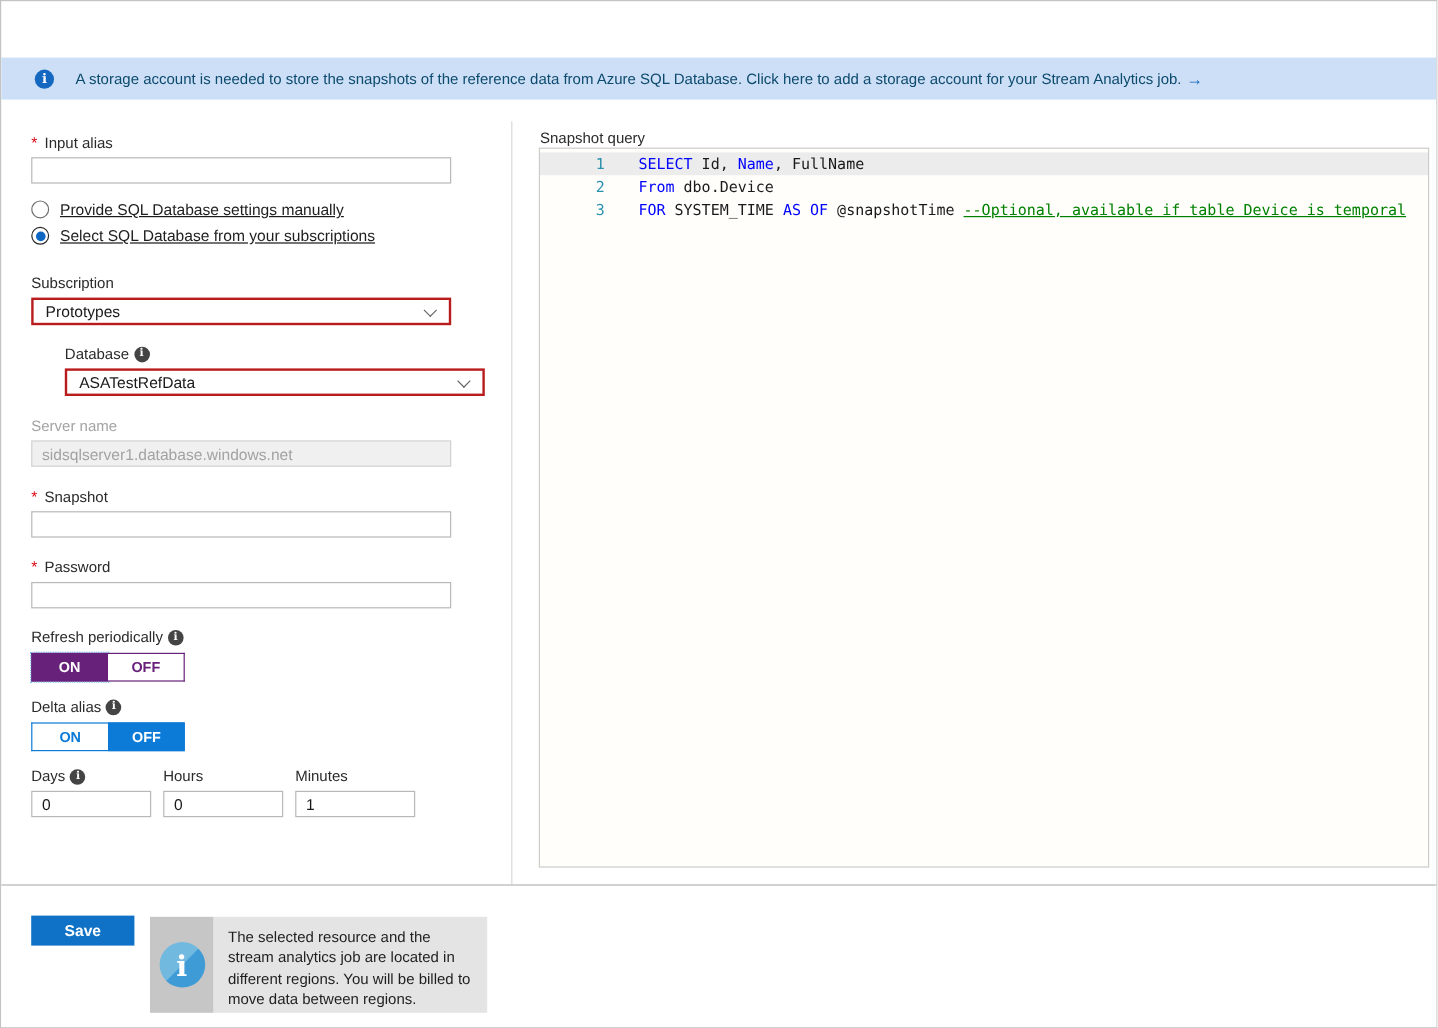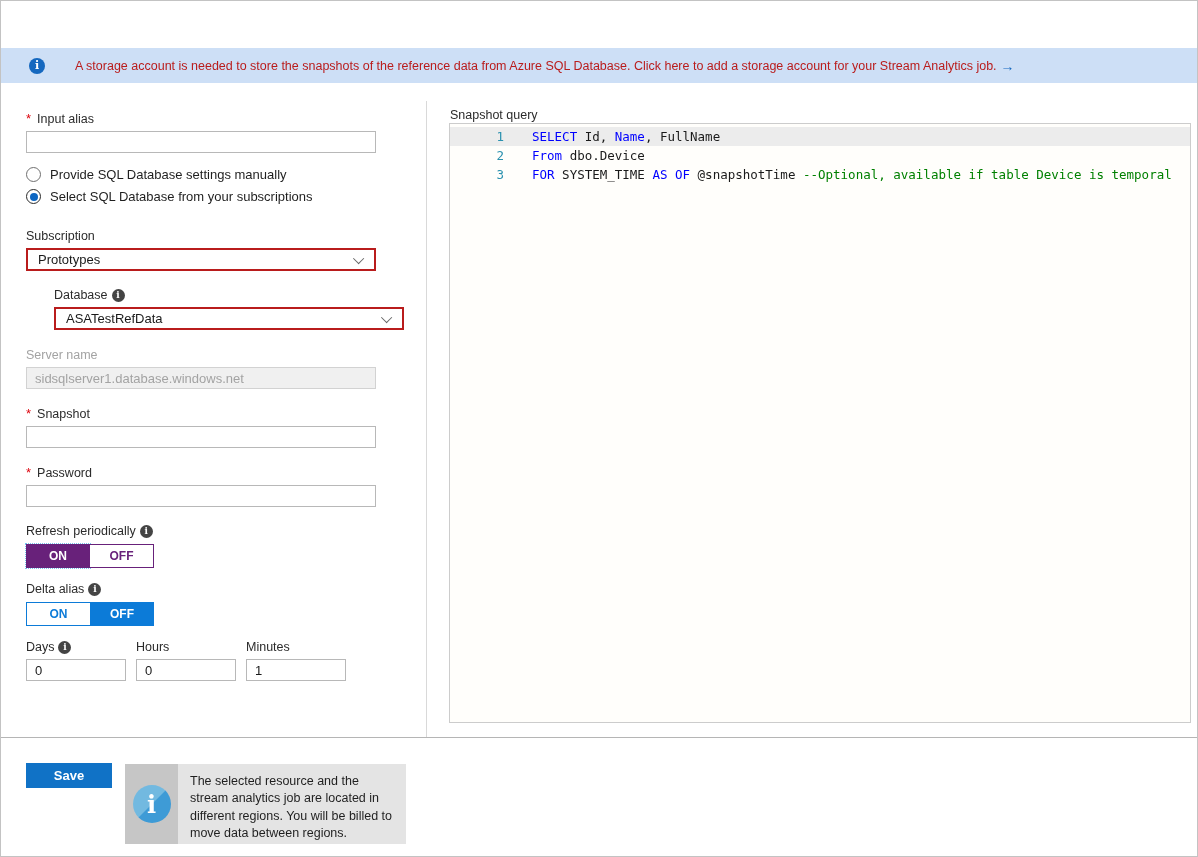--- a/index.html
+++ b/index.html
@@ -19,21 +19,21 @@
   .banner {
     position: absolute; left: 0; top: 47px; width: 1196px; height: 35px;
     background: #cddff6; display: flex; align-items: center;
   }
   .banner-info-icon {
     width: 16px; height: 16px; border-radius: 50%; background: #1568bf;
     color: #fff; font-size: 11px; font-weight: bold; font-family: "DejaVu Serif", serif;
     display: flex; align-items: center; justify-content: center;
     margin-left: 28px; flex: 0 0 auto;
   }
-  .banner-text { font-size: 12.5px; color: #b91c1c; margin-left: 30px; }
+  .banner-text { font-size: 12.5px; color: #0c4a6e; margin-left: 18px; }
   .banner-arrow { color: #1568bf; font-weight: bold; font-size: 14px; margin-left: 4px; }
 
   
   .left-col { position: absolute; left: 0; top: 100px; width: 425px; height: 637px; }
   .divider-v { position: absolute; left: 425px; top: 100px; width: 1px; height: 637px; background: #d9d9d9; }
 
   .field { position: absolute; left: 25px; width: 350px; }
   .field-label { font-size: 12.5px; color: #2b2b2b; display: flex; align-items: center; gap: 4px; }
   .req { color: #dd040e; margin-right: 2px; font-size: 13px; }
   .txt-input {
@@ -94,21 +94,21 @@
     position: absolute; left: 448px; top: 122px; width: 742px; height: 600px;
     border: 1px solid #cccccc; background: #fffefb; overflow: hidden;
     font-family: "DejaVu Sans Mono", "Liberation Mono", monospace; font-size: 12.5px;
     padding-top: 3px;
   }
   .code-row { display: flex; height: 19px; line-height: 19px; }
   .code-row.highlight { background: #ececec; }
   .code-gutter { width: 60px; text-align: right; padding-right: 6px; color: #2b91af; flex: 0 0 auto; }
   .code-text { margin-left: 22px; white-space: pre; color: #1a1a1a; }
   .tok-keyword { color: #0000ff; }
-  .tok-comment { color: #008000; }
+  .tok-comment { color: #008000; text-decoration: underline; }
   .tok-plain { color: #1a1a1a; }
 
   
   .footer {
     position: absolute; left: 0; top: 736px; width: 1196px; height: 119px;
     border-top: 1px solid #b5b5b5; background: #ffffff;
   }
   .save-btn {
     position: absolute; left: 25px; top: 25px; width: 86px; height: 25px;
     background: #1072c6; color: #ffffff; border: none; font-size: 13px; font-weight: bold;
@@ -141,21 +141,21 @@
   <div class="left-col">
 
     <div class="field" style="top: 10px;">
       <div class="field-label">
         <span class="req">*</span>
           <span>Input alias</span>
       </div>
       <input class="txt-input" type="text" value="" style="">
     </div>
 
-    <div class="field" style="top: 66px;">
+    <div class="field" style="top: 66px; text-decoration: underline;">
       <div class="radio-row">
         <span class="radio-circle"></span>
         <span class="radio-label">Provide SQL Database settings manually</span>
       </div>
       <div class="radio-row">
         <span class="radio-circle selected"></span>
         <span class="radio-label">Select SQL Database from your subscriptions</span>
       </div>
     </div>
 

